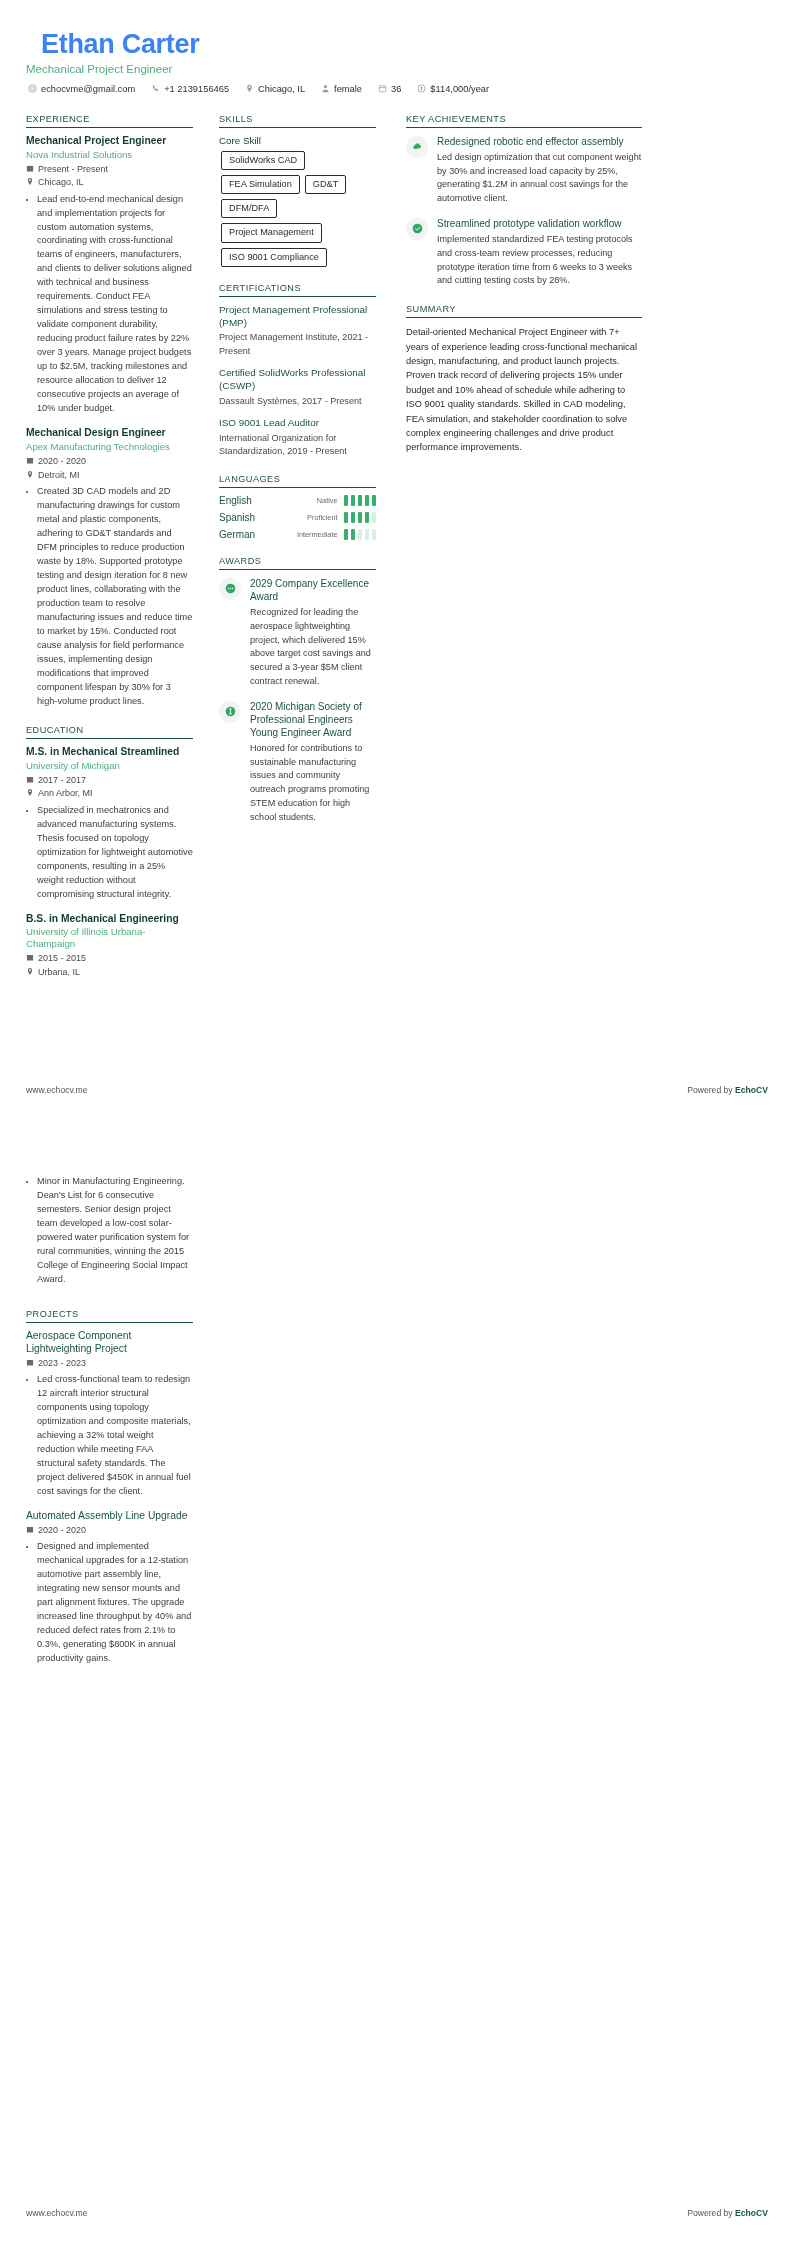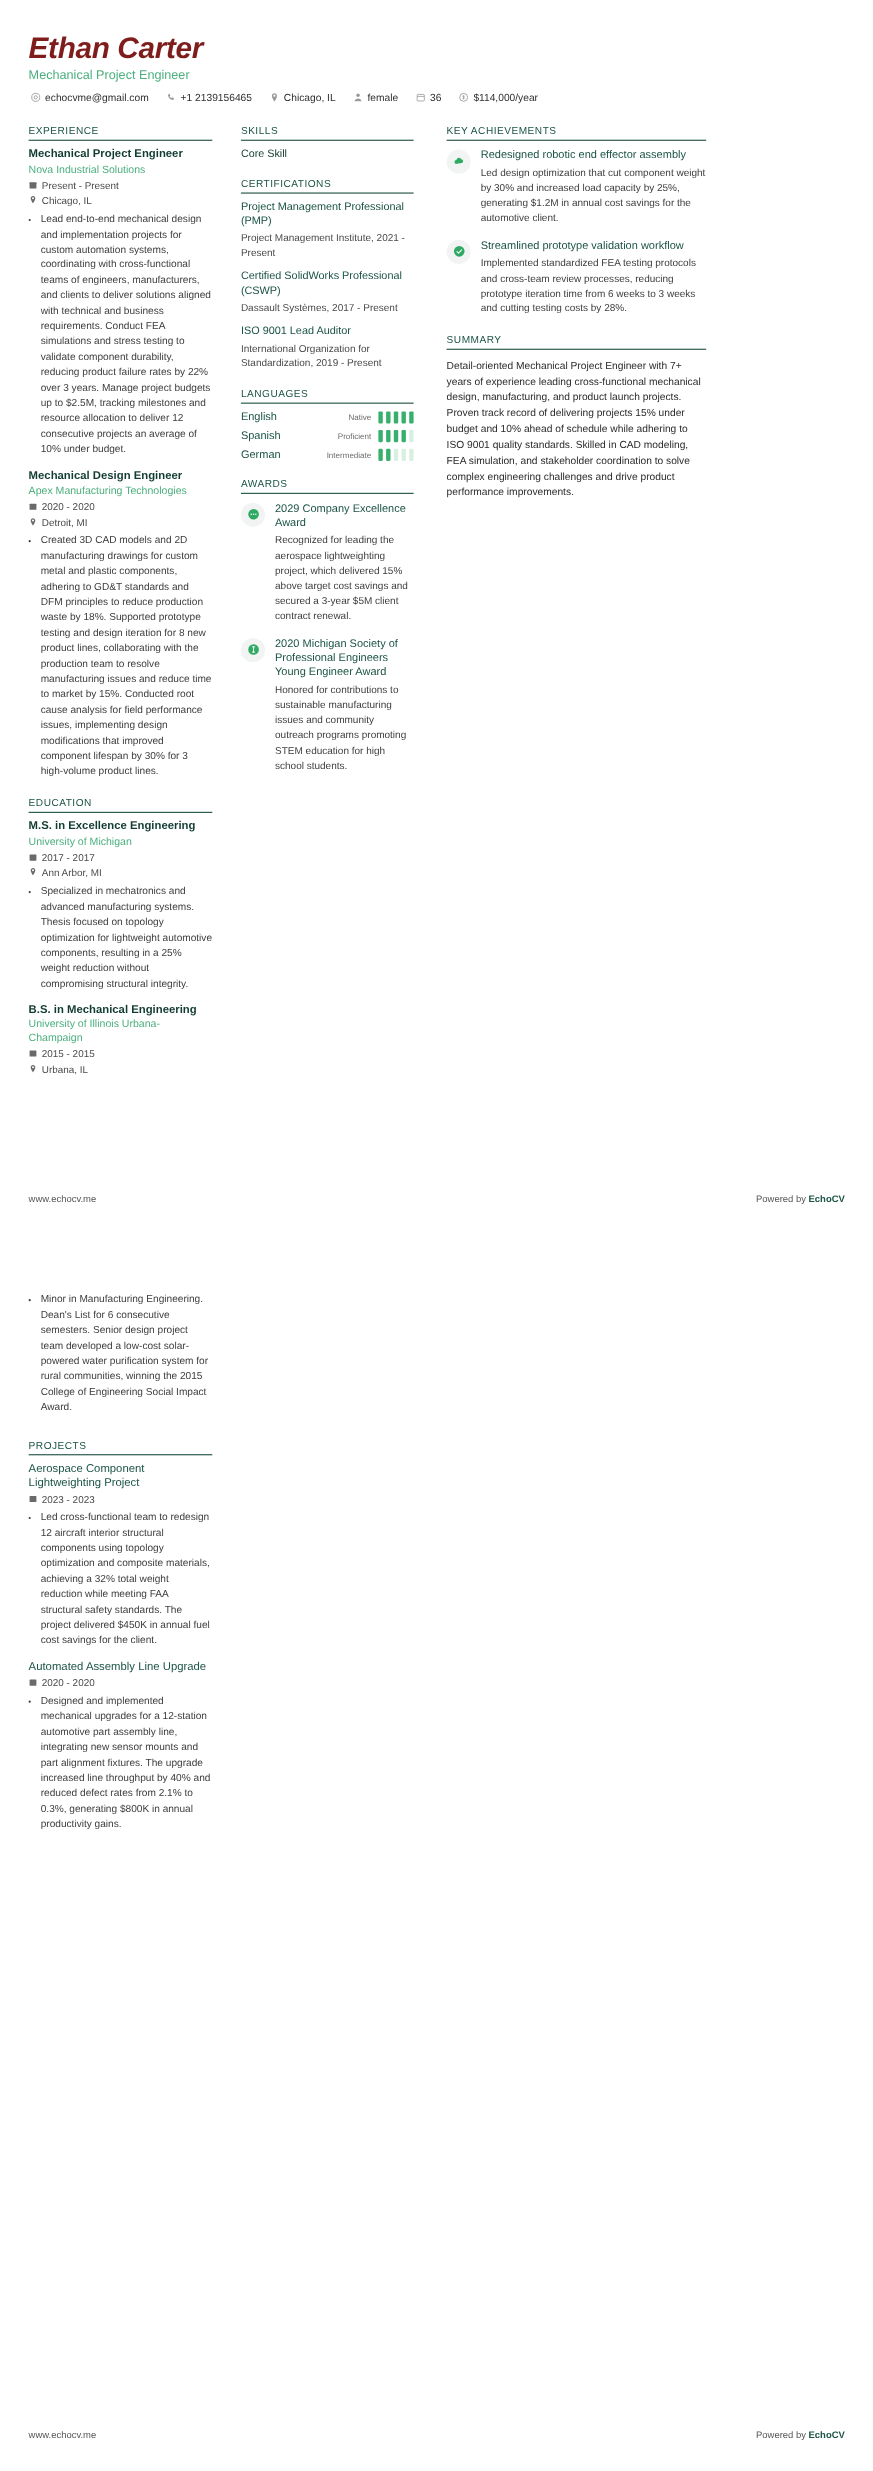--- a/index.html
+++ b/index.html
@@ -18,25 +18,24 @@
   }
   .page-1 { height: 1123px; padding: 0; }
   .page-2 { height: 1123px; padding: 0; }
 
   .content-pad { padding: 30px 26px 0 26px; }
 
   
   .hdr-name {
     font-size: 27px;
     font-weight: bold;
-    color: #7f1d1d;
+    color: #3b82f6;
     letter-spacing: -0.3px;
     line-height: 1.1;
-    margin: 0 0 3px 0;
-    font-style: italic;
+    margin: 0 0 3px 15px;
   }
   .hdr-title {
     font-size: 11.5px;
     color: #4caf7d;
     margin: 0 0 9px 0;
     font-weight: normal;
   }
   .contact-row {
     display: flex;
     flex-wrap: wrap;
@@ -341,21 +340,21 @@
               <li>Created 3D CAD models and 2D manufacturing drawings for custom metal and plastic components, adhering to GD&amp;T standards and DFM principles to reduce production waste by 18%. Supported prototype testing and design iteration for 8 new product lines, collaborating with the production team to resolve manufacturing issues and reduce time to market by 15%. Conducted root cause analysis for field performance issues, implementing design modifications that improved component lifespan by 30% for 3 high-volume product lines.</li>
             </ul>
           </div>
         </div>
 
         <div class="sec">
           <div class="sec-title">EDUCATION</div>
           <div class="sec-rule"></div>
 
           <div class="entry">
-            <div class="entry-title">M.S. in Excellence Engineering</div>
+            <div class="entry-title">M.S. in Mechanical Streamlined</div>
             <div class="entry-org">University of Michigan</div>
             <div class="meta-line">
               <span class="ic">
                 <svg viewBox="0 0 16 16" fill="currentColor">
                     <rect x="1.8" y="2.8" width="12.4" height="11" rx="1"></rect>
                   </svg>
               </span>
               <span>2017 - 2017</span>
             </div>
             <div class="meta-line">
@@ -394,20 +393,28 @@
         </div>
 
       </div>
 
       <div class="col-mid">
 
         <div class="sec">
           <div class="sec-title">SKILLS</div>
           <div class="sec-rule"></div>
           <div class="skill-group-label">Core Skill</div>
+          <div class="skill-chips">
+            <span class="chip">SolidWorks CAD</span>
+            <span class="chip">FEA Simulation</span>
+            <span class="chip">GD&amp;T</span>
+            <span class="chip">DFM/DFA</span>
+            <span class="chip">Project Management</span>
+            <span class="chip">ISO 9001 Compliance</span>
+          </div>
         </div>
 
         <div class="sec">
           <div class="sec-title">CERTIFICATIONS</div>
           <div class="sec-rule"></div>
           <div class="cert">
             <div class="cert-name">Project Management Professional (PMP)</div>
             <div class="cert-issuer">Project Management Institute, 2021 - Present</div>
           </div>
           <div class="cert">

